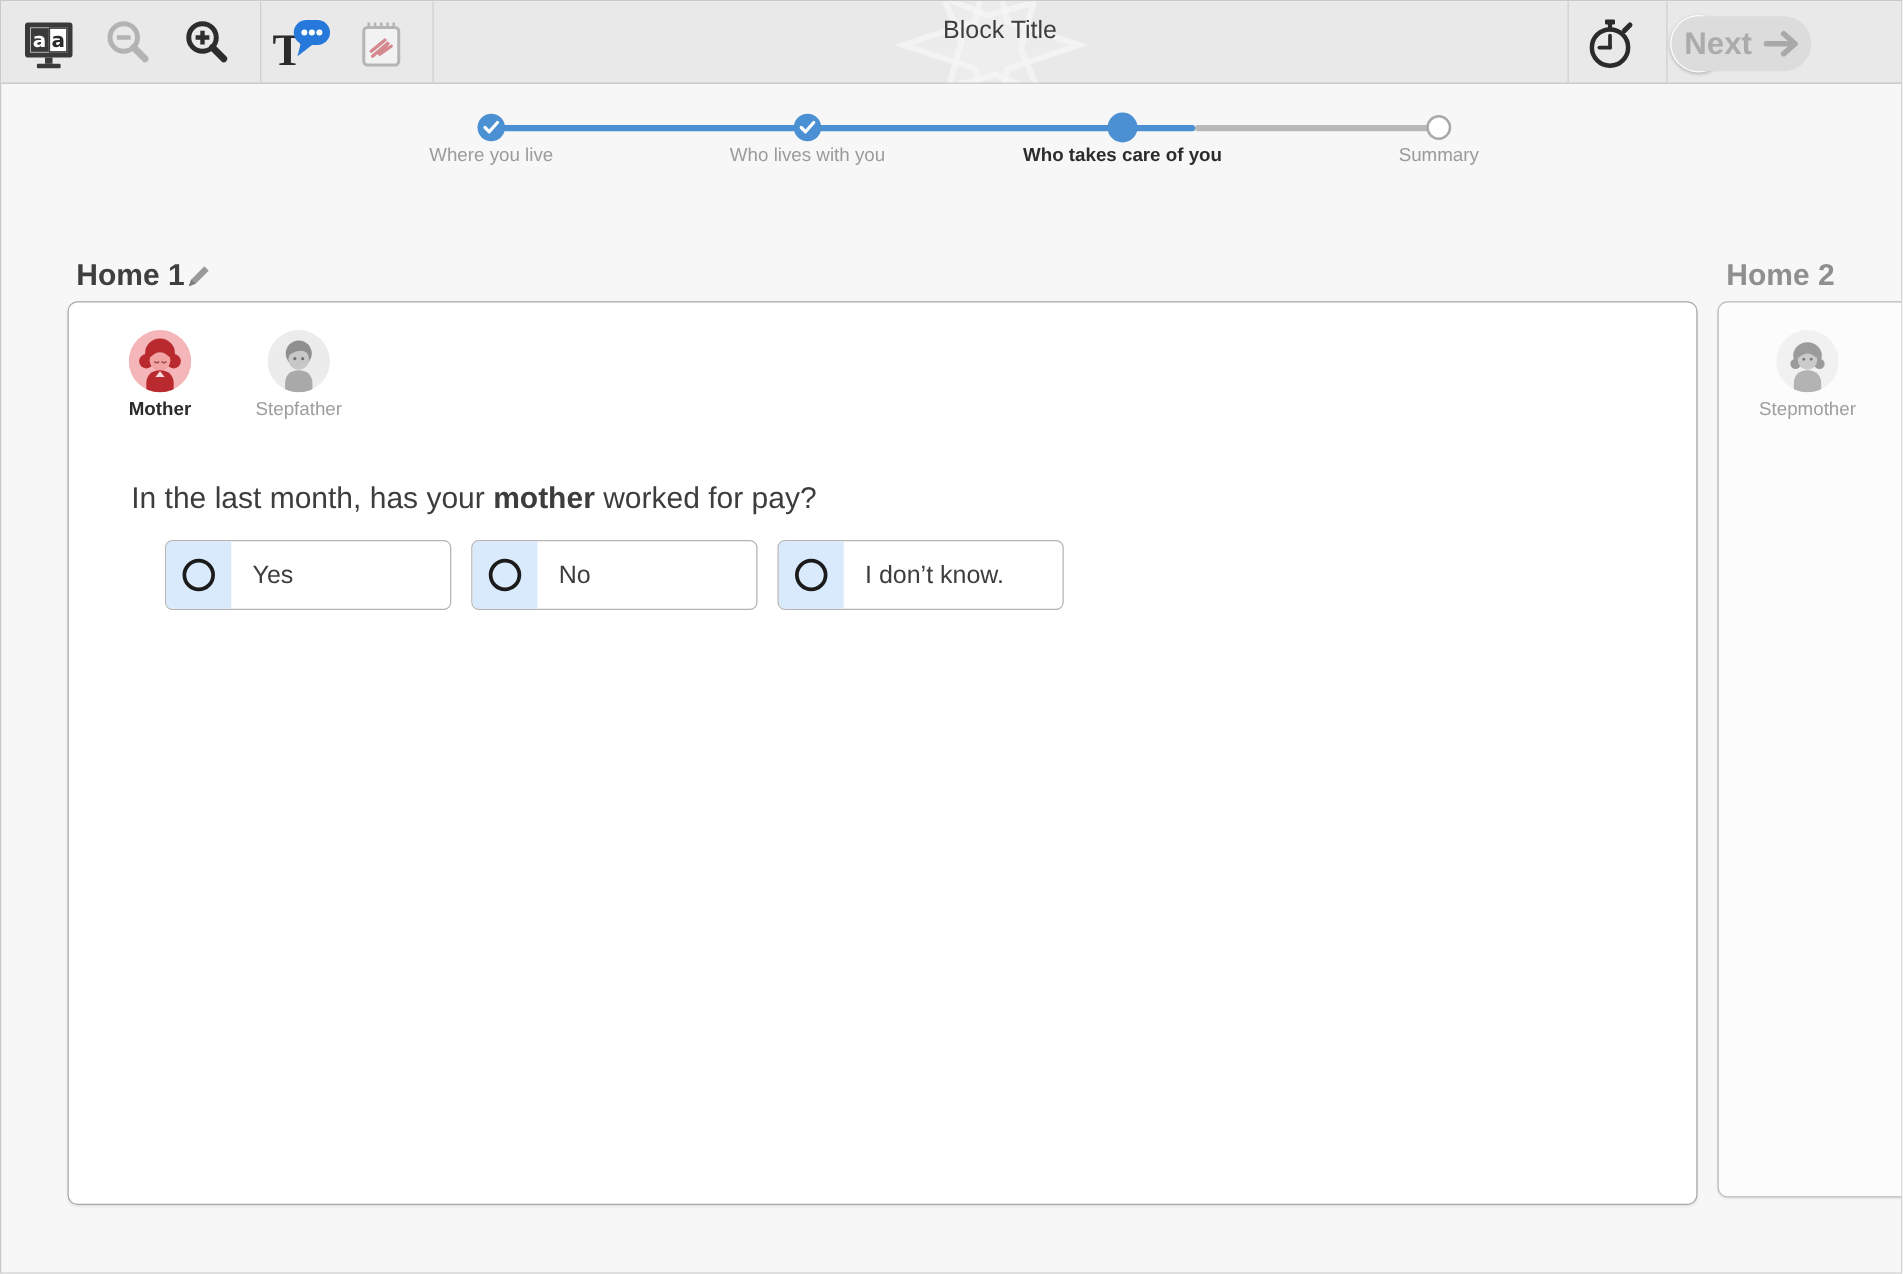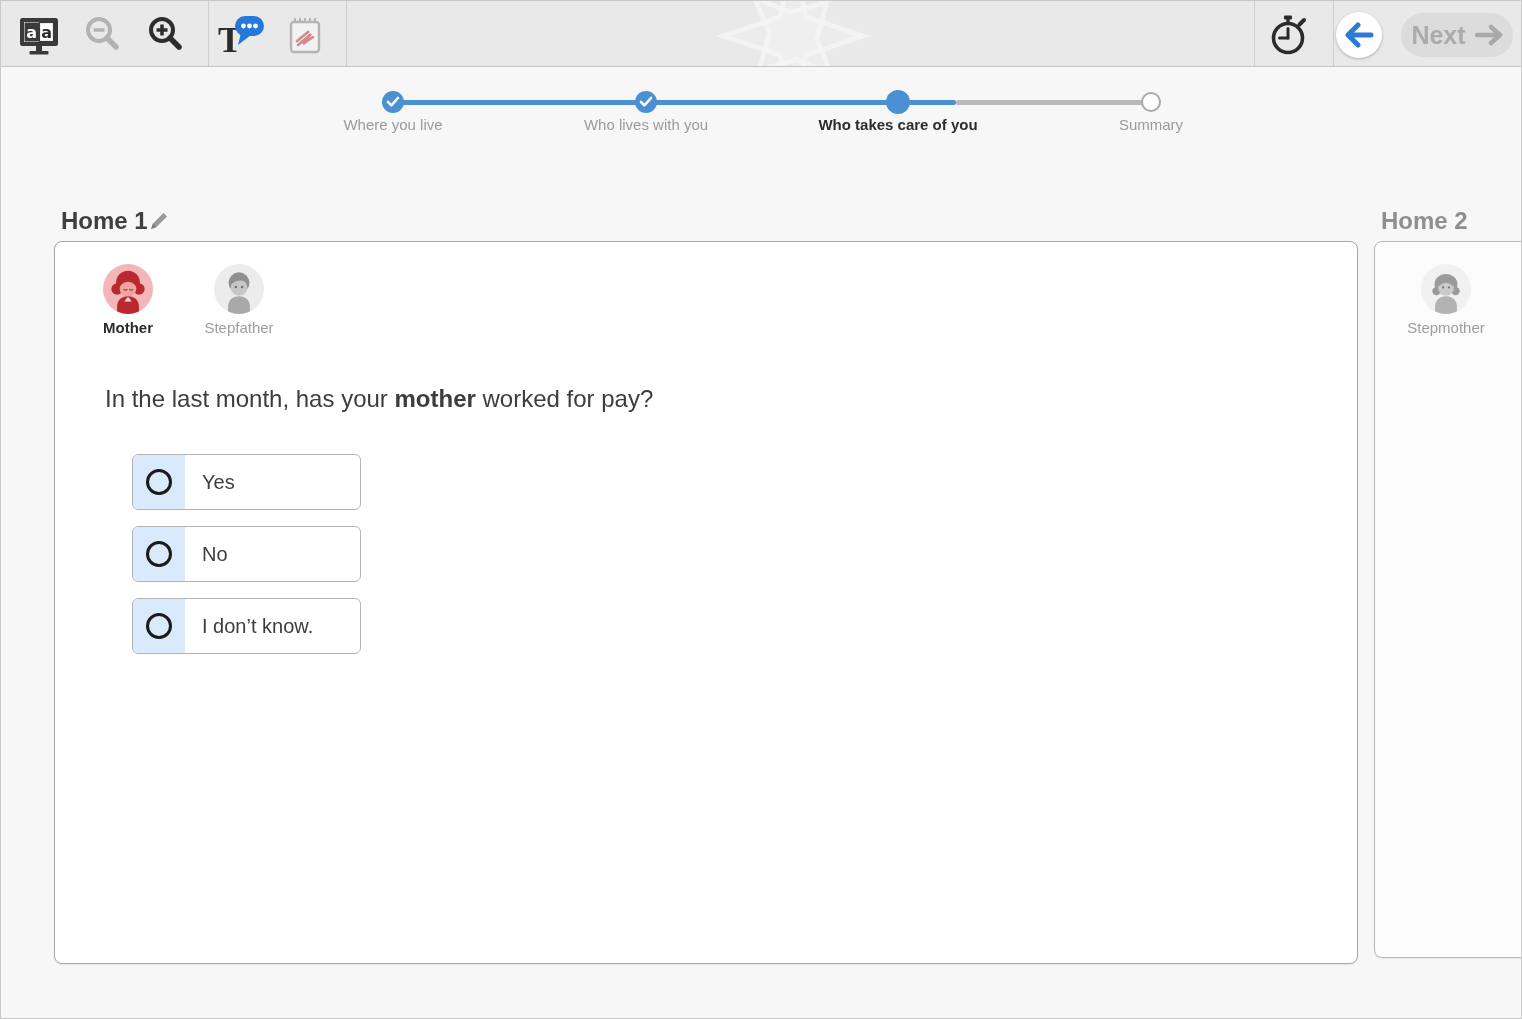--- a/index.html
+++ b/index.html
@@ -22,21 +22,21 @@
   .tb-title{
     position:absolute; left:345px; top:10px; width:908px; text-align:center;
     font-size:20px; line-height:1.32; color:#3d3d3d;
   }
   .back-btn{
     position:absolute; left:1335px; top:11px; width:46px; height:46px; border-radius:50%;
     background:#ffffff; border:none; box-shadow:0 1px 3px rgba(0,0,0,.25);
     display:flex; align-items:center; justify-content:center; cursor:pointer;
   }
   .next-btn{
-    position:absolute; left:1400px; top:12px; width:112px; height:44px; border-radius:22px;
+    position:absolute; left:1336px; top:12px; width:112px; height:44px; border-radius:22px;
     background:#dcdcdc; border:none; color:#ababab; font-size:25px; font-weight:600;
     font-family:"Liberation Sans", sans-serif;
     display:flex; align-items:center; justify-content:center; gap:9px; cursor:default;
   }
   
   .step-line{ position:absolute; top:99px; height:5px; border-radius:2px; }
   .step-line.blue{ left:392px; width:563px; background:#4a90d2; }
   .step-line.gray{ left:955px; width:195px; background:#b9b9b9; }
   .step-dot{ position:absolute; border-radius:50%; }
   .step-dot.completed{ width:22px; height:22px; top:90px; background:#4a90d2;
@@ -58,21 +58,21 @@
   .card.main{ left:53px; top:240px; width:1304px; height:723px; }
   .card.side{ left:1373px; top:240px; width:170px; height:717px; background:#fcfcfc; border-color:#b9b9b9; }
   .person{ position:absolute; top:22px; width:94px; text-align:center; cursor:pointer;
      background:transparent; border:none; font-family:"Liberation Sans", sans-serif; }
   .person .avatar{ display:block; margin:0 auto; }
   .person .p-label{ display:block; margin-top:5px; font-size:15px; color:#9e9e9e; }
   .person.selected .p-label{ color:#2b2b2b; font-weight:700; }
   
   .question{ position:absolute; left:50px; top:143px; font-size:24px; color:#3d3d3d; }
   .question .bold{ font-weight:700; }
-  .options{ position:absolute; left:77px; top:212px; display:flex; flex-direction:column; gap:16px; }
+  .options{ position:absolute; left:77px; top:190px; display:flex; gap:16px; }
   .option{
     width:229px; height:56px; display:flex; align-items:stretch; background:#ffffff;
     border:1px solid #b4b4b4; border-radius:6px; overflow:hidden; cursor:pointer; padding:0;
     font-family:"Liberation Sans", sans-serif;
   }
   .option .radio-cell{ width:52px; background:#d9eafc; display:flex; align-items:center; justify-content:center; }
   .option .radio{ width:26px; height:26px; border:3px solid #1b1b1b; border-radius:50%; background:transparent; }
   .option .opt-label{ flex:1; display:flex; align-items:center; padding-left:17px;
      font-size:20px; color:#3d3d3d; }
 </style>
@@ -145,20 +145,21 @@
         <g stroke="#d4898e" stroke-width="2.6" fill="none" stroke-linecap="round">
           <path d="M14 28 L25 19"></path>
           <path d="M15 32 L28 21 L20 31 L30 24"></path>
         </g>
       </svg>
     </button>
 
     <div class="tb-sep" style="left:345px"></div>
 
     <div class="tb-title">
+      <div>Block Title</div>
     </div>
 
     <div class="tb-sep" style="left:1253px"></div>
 
     <button class="tb-btn" style="left:1263px">
       <svg width="48" height="48" viewBox="0 0 48 48">
         <rect x="20" y="4.5" width="8" height="4" rx="1" fill="#2b2b2b"></rect>
         <rect x="22.3" y="8" width="3.4" height="4" fill="#2b2b2b"></rect>
         <line x1="35.5" y1="13.5" x2="40" y2="9" stroke="#2b2b2b" stroke-width="4" stroke-linecap="round"></line>
         <circle cx="24" cy="27" r="14.5" fill="none" stroke="#2b2b2b" stroke-width="3.6"></circle>

